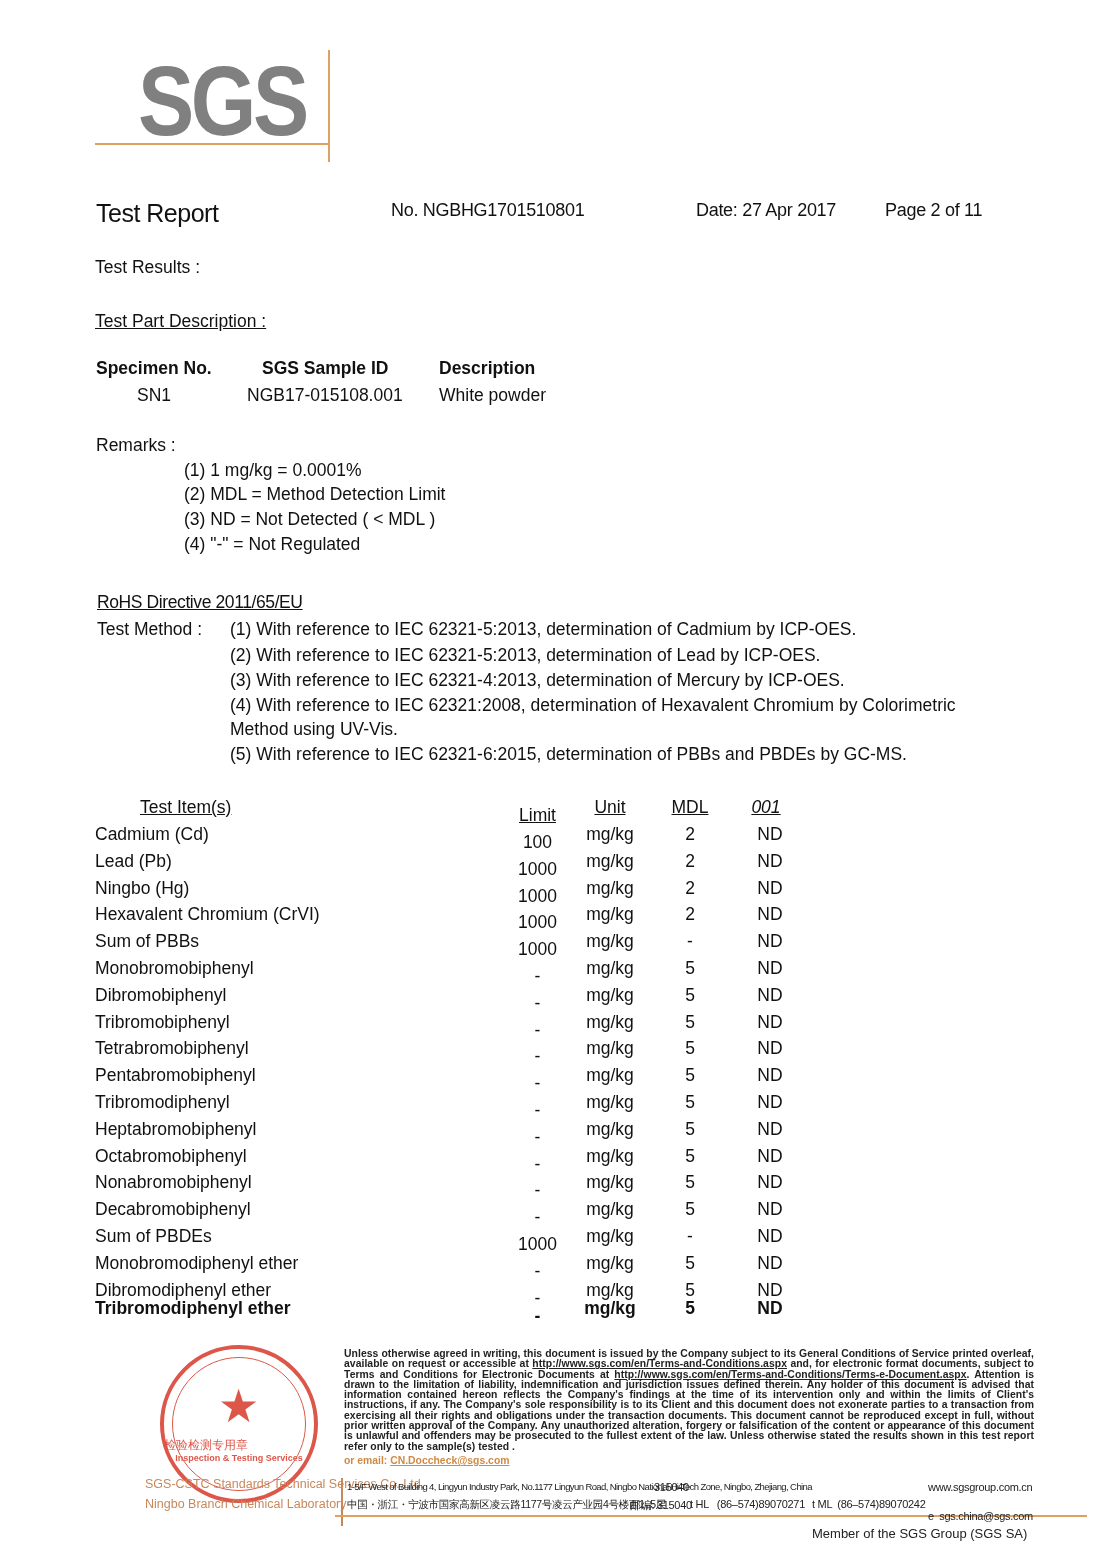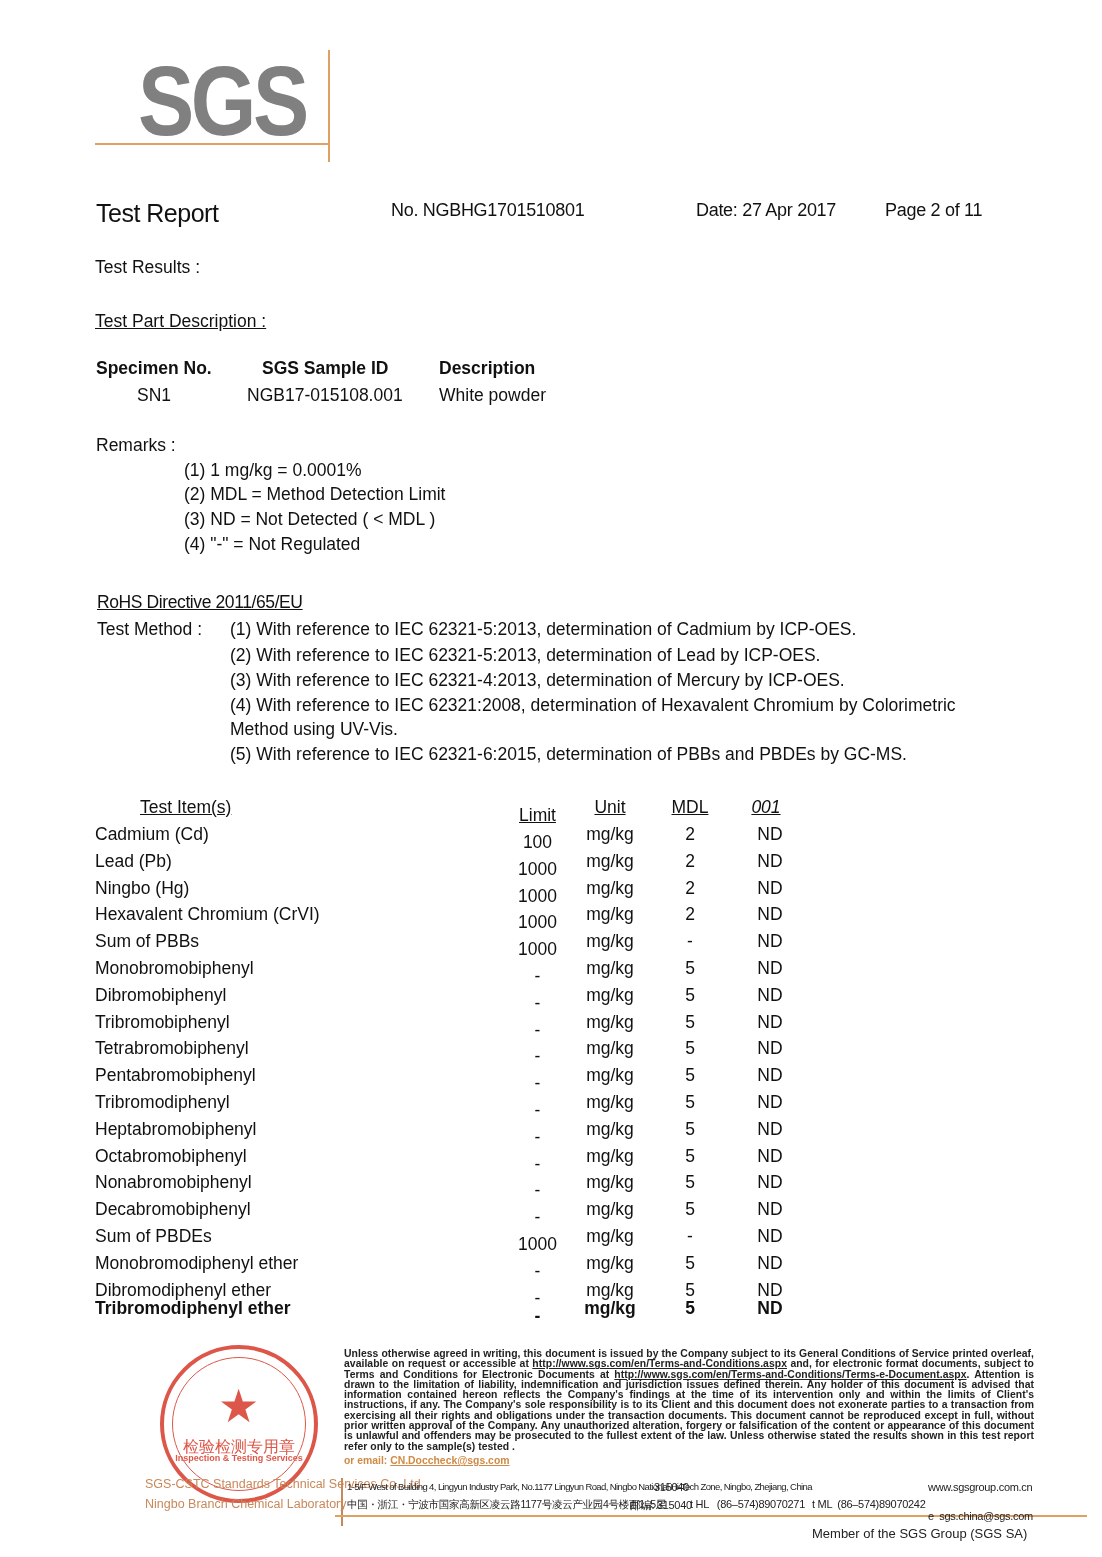--- a/index.html
+++ b/index.html
@@ -28,21 +28,21 @@
   .c-mdl { left:565px; width:60px; text-align:center; }
   .c-res { left:645px; width:60px; text-align:center; }
   .hdrrow span { text-decoration:underline; }
   .hdrrow .c-res { font-style:italic; }
 
   
   .stamp { left:160px; top:1345px; width:158px; height:158px; border-radius:50%;
            border:4px solid #d63a2a; box-sizing:border-box; opacity:0.85; }
   .stamp-inner { position:absolute; left:8px; top:8px; right:8px; bottom:8px; border-radius:50%; border:1.5px solid #d63a2a; }
   .stamp-star { position:absolute; left:54px; top:34px; font-size:46px; color:#d63a2a; line-height:46px; }
-  .stamp-cn { position:absolute; left:0; width:100%; top:88px; text-align:center; font-size:16px; color:#d63a2a; }
+  .stamp-cn { position:absolute; left:0; width:100%; top:88px; font-size:12px; color:#d63a2a; }
   .stamp-en { position:absolute; left:0; width:100%; top:104px; text-align:center; font-size:9px; color:#d63a2a; font-weight:bold; }
   .lab1 { left:145px; top:1477px; font-size:12.5px; color:#c8885a; white-space:nowrap; }
   .lab2 { left:145px; top:1497px; font-size:12.5px; color:#c8885a; white-space:nowrap; }
 
   .legal { left:344px; top:1349px; width:690px; font-size:10.4px; line-height:10.3px; color:#222;
            text-align:justify; font-weight:bold; letter-spacing:0.05px; }
   .legal a { color:#222; text-decoration:underline; }
   .attn { left:344px; top:1455px; width:690px; font-size:10.4px; line-height:11px; color:#d08a45; font-weight:bold; }
   .attn .mail { text-decoration:underline; }
 

